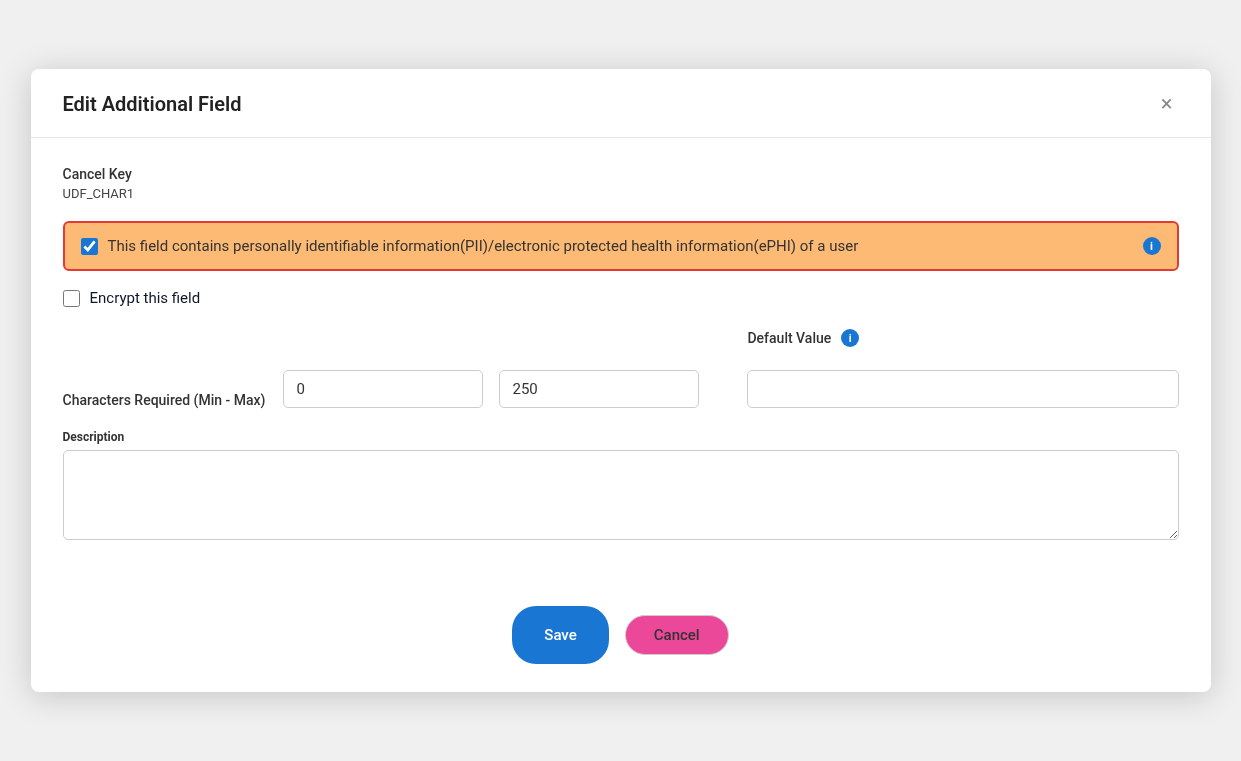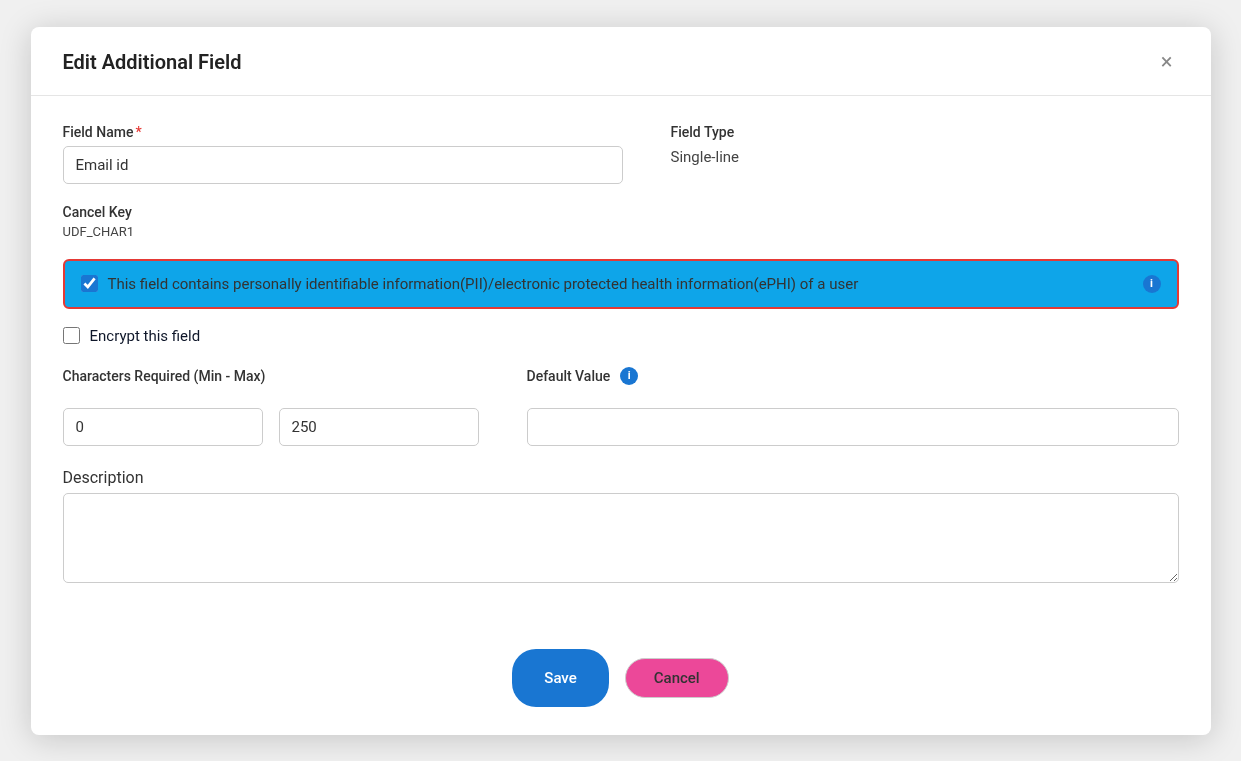--- a/index.html
+++ b/index.html
@@ -121,21 +121,21 @@
     }
 
     .pii-checkbox-row {
       border: 2.5px solid #e53935;
       border-radius: 6px;
       padding: 14px 16px;
       display: flex;
       align-items: center;
       gap: 10px;
       margin-bottom: 18px;
-      background: #0ea5e9;
+      background: #fdba74;
     }
 
     .pii-checkbox {
       width: 17px;
       height: 17px;
       accent-color: #1976d2;
       cursor: pointer;
       flex-shrink: 0;
     }
 
@@ -182,22 +182,23 @@
 
     .chars-default-row {
       display: flex;
       gap: 48px;
       margin-bottom: 22px;
       align-items: flex-end;
     }
 
     .chars-group {
       display: flex;
-      flex-direction: column;
-      gap: 24px;
+      flex-direction: row;
+      gap: 18px;
+      align-items: flex-end;
     }
 
     .chars-inputs {
       display: flex;
       gap: 16px;
     }
 
     .chars-input {
       border: 1px solid #ccc;
       border-radius: 5px;
@@ -232,22 +233,22 @@
       color: #333;
       outline: none;
       width: 100%;
     }
 
     .description-section {
       margin-bottom: 28px;
     }
 
     .description-label {
-      font-size: 16px;
-      font-weight: 400;
+      font-size: 12px;
+      font-weight: 700;
       color: #333;
       margin-bottom: 6px;
     }
 
     .description-textarea {
       border: 1px solid #ccc;
       border-radius: 5px;
       padding: 10px 12px;
       font-size: 15px;
       color: #333;
@@ -292,32 +293,20 @@
 
 <div class="dialog">
 
   <div class="dialog-header">
     <span class="dialog-title">Edit Additional Field</span>
     <button class="close-btn">×</button>
   </div>
 
   <div class="dialog-body">
 
-    <div class="form-row">
-      <div class="form-group field-name-group">
-        <label class="form-label">
-          <span>Field Name</span><span class="required-star">*</span>
-        </label>
-        <input class="form-input" type="text" value="Email id" style="">
-      </div>
-      <div class="form-group field-type-group">
-        <span class="form-label">Field Type</span>
-        <span class="field-type-value">Single-line</span>
-      </div>
-    </div>
 
     <div class="field-key-section">
       <div class="field-key-label">Cancel Key</div>
       <div class="field-key-value">UDF_CHAR1</div>
     </div>
 
     <div class="pii-checkbox-row">
       <input class="pii-checkbox" type="checkbox" checked="" style="">
       <span class="pii-label">This field contains personally identifiable information(PII)/electronic protected health information(ePHI) of a user</span>
       <span class="info-icon" title="More information">i</span>

